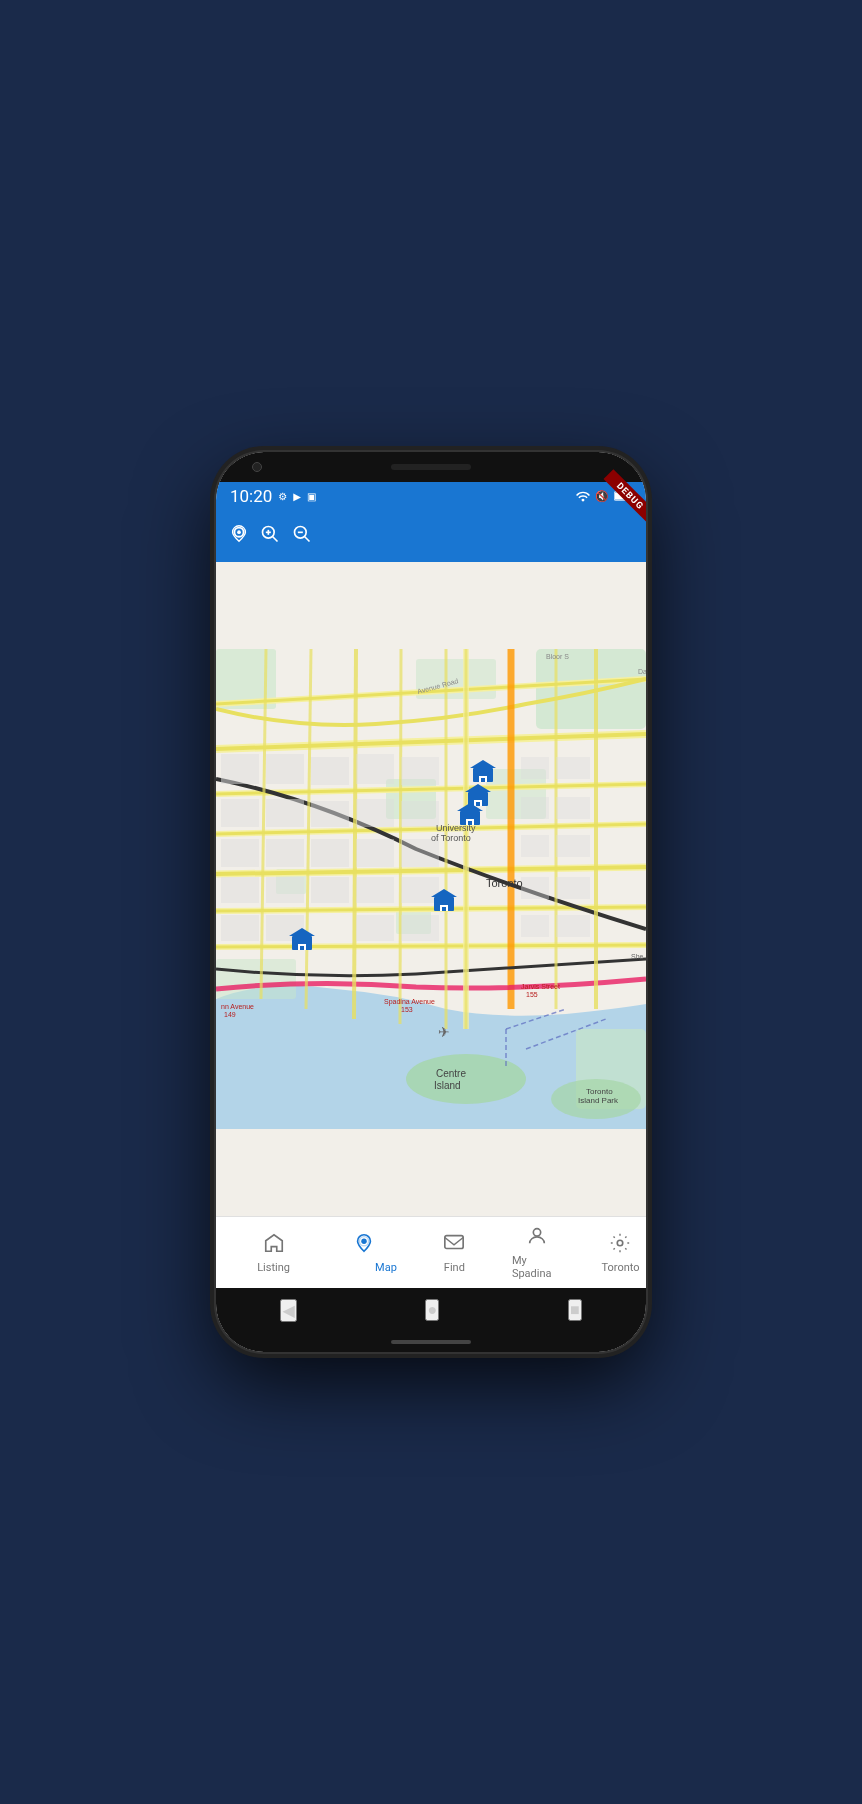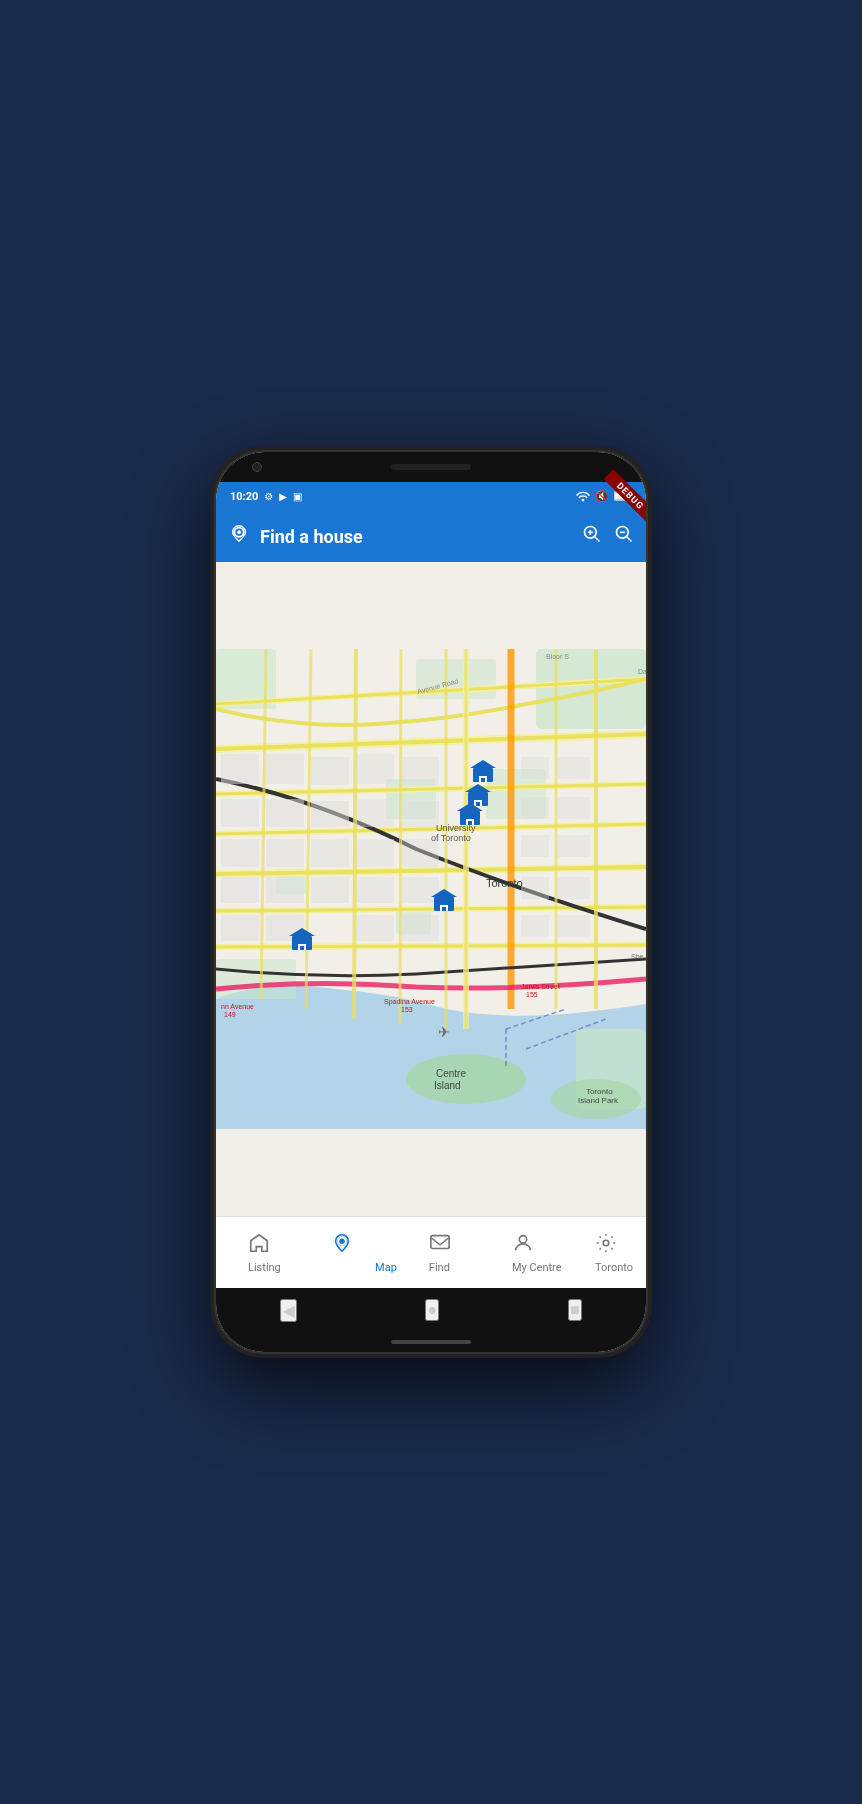--- a/index.html
+++ b/index.html
@@ -96,22 +96,22 @@
       padding: 0 14px;
       flex-shrink: 0;
     }
     .status-left {
       display: flex;
       align-items: center;
       gap: 6px;
     }
     .status-time {
       color: #fff;
-      font-size: 11px;
-      font-weight: bold;
+      font-size: 17px;
+      font-weight: normal;
     }
     .status-icon {
       color: #fff;
       font-size: 10px;
     }
     .status-right {
       display: flex;
       align-items: center;
       gap: 5px;
     }
@@ -187,20 +187,21 @@
       height: 72px;
       display: flex;
       align-items: center;
       justify-content: space-around;
       border-top: 1px solid #e0e0e0;
       flex-shrink: 0;
     }
     .nav-item {
       display: flex;
       flex-direction: column;
+      align-items: center;
       gap: 2px;
       cursor: pointer;
       flex: 1;
       margin-left: 32px;
     }
     .nav-icon {
       font-size: 22px;
       color: #757575;
     }
     .nav-icon.active {
@@ -281,21 +282,20 @@
     </div>
 
     <div class="app-bar">
       <span class="app-bar-icon">
         <svg width="22" height="22" viewBox="0 0 24 24" fill="none">
           <circle cx="12" cy="10" r="5" stroke="white" stroke-width="2"></circle>
           <circle cx="12" cy="10" r="2" fill="white"></circle>
           <path d="M12 20 C12 20, 5 13, 5 10 A7 7 0 0 1 19 10 C19 13, 12 20, 12 20Z" stroke="white" stroke-width="1.5" fill="none"></path>
         </svg>
       </span>
-      <span class="app-bar-title">Find a house</span>
       <div class="app-bar-actions">
         <button class="app-bar-action-btn">
           <svg width="20" height="20" viewBox="0 0 24 24" fill="none">
             <circle cx="10" cy="10" r="7" stroke="white" stroke-width="2"></circle>
             <line x1="15" y1="15" x2="21" y2="21" stroke="white" stroke-width="2"></line>
             <line x1="7" y1="10" x2="13" y2="10" stroke="white" stroke-width="2"></line>
             <line x1="10" y1="7" x2="10" y2="13" stroke="white" stroke-width="2"></line>
           </svg>
         </button>
         <button class="app-bar-action-btn">
@@ -502,21 +502,21 @@
         <span class="nav-label">Find</span>
       </div>
 
       <div class="nav-item">
         <span class="nav-icon">
           <svg width="22" height="22" viewBox="0 0 24 24" fill="none">
             <circle cx="12" cy="8" r="4" stroke="#757575" stroke-width="1.8" fill="none"></circle>
             <path d="M4 20c0-4 3.6-7 8-7s8 3 8 7" stroke="#757575" stroke-width="1.8" fill="none"></path>
           </svg>
         </span>
-        <span class="nav-label">My Centre</span>
+        <span class="nav-label">My Spadina</span>
       </div>
 
       <div class="nav-item">
         <span class="nav-icon">
           <svg width="22" height="22" viewBox="0 0 24 24" fill="none">
             <circle cx="12" cy="12" r="3" stroke="#757575" stroke-width="1.8" fill="none"></circle>
             <path d="M12 2v2M12 20v2M2 12h2M20 12h2M4.9 4.9l1.4 1.4M17.7 17.7l1.4 1.4M4.9 19.1l1.4-1.4M17.7 6.3l1.4-1.4" stroke="#757575" stroke-width="1.5"></path>
           </svg>
         </span>
         <span class="nav-label">Toronto</span>

